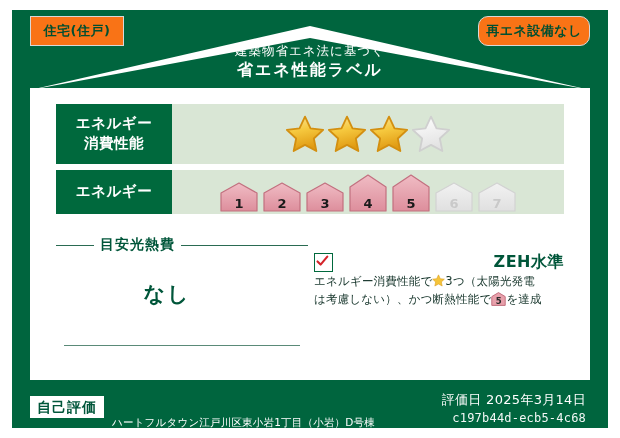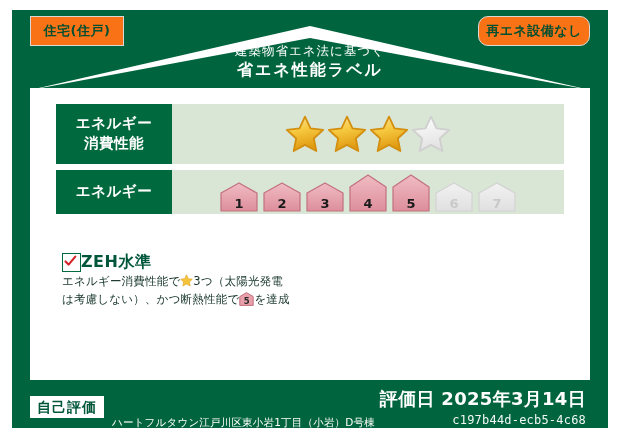--- a/index.html
+++ b/index.html
@@ -219,20 +219,21 @@
   }
 
   .zeh-col {
     flex: 1 1 auto;
     padding-left: 6px;
     padding-top: 20px;
   }
   .zeh-head {
     display: flex;
     align-items: center;
+    justify-content: space-between;
   }
   .zeh-check {
     width: 17px;
     height: 17px;
     border: 1.6px solid #00693d;
     background: #ffffff;
     position: relative;
     flex: 0 0 auto;
   }
   .zeh-check svg { position: absolute; left: 1px; top: 1px; }
@@ -299,22 +300,22 @@
     white-space: nowrap;
     margin-top: 32px;
   }
   .eval-block {
     margin-left: auto;
     text-align: right;
     color: #ffffff;
     padding-right: 4px;
   }
   .eval-date {
-    font-size: 18px;
-    font-weight: bold;
+    font-size: 13px;
+    font-weight: normal;
     letter-spacing: 0.3px;
     white-space: nowrap;
   }
   .eval-hash {
     font-size: 12px;
     letter-spacing: 0.2px;
     margin-top: 2px;
     opacity: 0.95;
     font-family: "DejaVu Sans Mono", "Liberation Mono", monospace;
   }
@@ -486,20 +487,29 @@
               <span class="house-num">7</span>
             </div>
           </div>
       </div>
     </div>
 
   </div>
 
   <div class="bottom-section">
 
+    <div class="cost-col">
+      <div class="cost-head">
+        <span class="ln short"></span>
+        <span class="cost-title">目安光熱費</span>
+        <span class="ln"></span>
+      </div>
+      <div class="cost-value">なし</div>
+      <div class="cost-rule"></div>
+    </div>
 
     <div class="zeh-col">
       <div class="zeh-head">
         <span class="zeh-check">
           <svg width="13" height="13" viewBox="0 0 13 13">
             <path d="M1.5 6.4 L4.6 9.6 L11.3 1.6" fill="none" stroke="#d4242a" stroke-width="2.1" stroke-linecap="round" stroke-linejoin="round"></path>
           </svg>
         </span>
         <span class="zeh-title">ZEH水準</span>
       </div>

